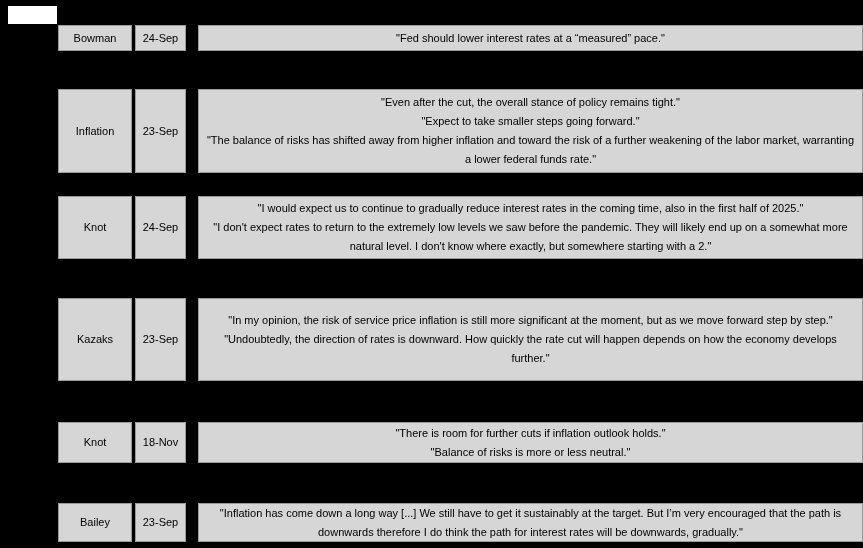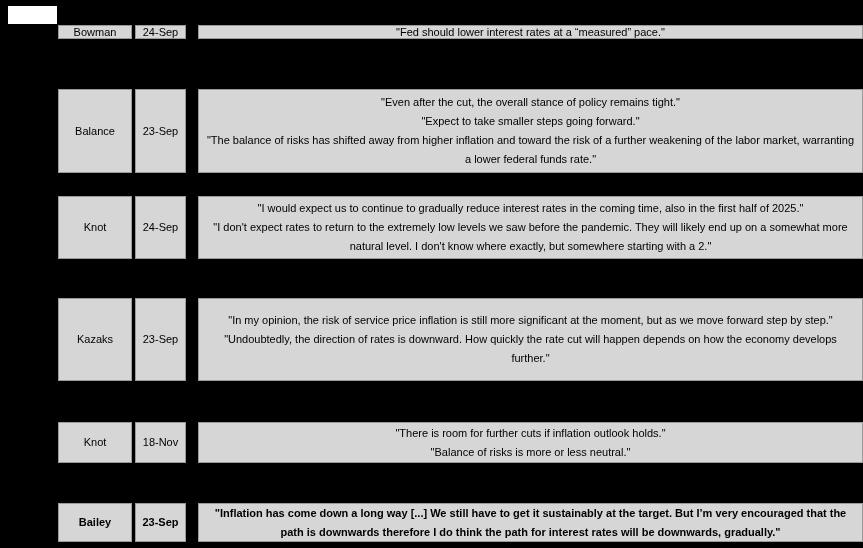--- a/index.html
+++ b/index.html
@@ -40,43 +40,43 @@
     text-align: center;
     font-size: 11px;
     line-height: 19px;
     border: 1px solid #9a9a9a;
   }
   .cell.speaker { width: 74px; flex: none; margin-right: 3px; }
   .cell.date    { width: 51px; flex: none; margin-right: 12px; }
   .cell.quote   { flex: 1; padding: 0 5px; }
   .qline { width: 100%; }
 
-  .row-0 { top: 25px;  height: 14px; }
+  .row-0 { top: 25px;  height: 26px; }
   .row-1 { top: 89px;  height: 84px; }
   .row-2 { top: 196px; height: 63px; }
   .row-3 { top: 298px; height: 83px; border-radius: 32px; }
   .row-4 { top: 422px; height: 41px; }
-  .row-5 { top: 503px; height: 39px; font-weight: bold; }
+  .row-5 { top: 503px; height: 39px; }
 </style>
 </head>
 <body>
 
 <div class="canvas">
   <div class="corner-box"></div>
 
   <section class="row row-0">
     <div class="cell speaker">Bowman</div>
     <div class="cell date">24-Sep</div>
     <div class="cell quote">
       <div class="qline">"Fed should lower interest rates at a “measured” pace."</div>
     </div>
   </section>
 
   <section class="row row-1">
-    <div class="cell speaker">Balance</div>
+    <div class="cell speaker">Inflation</div>
     <div class="cell date">23-Sep</div>
     <div class="cell quote">
       <div class="qline">"Even after the cut, the overall stance of policy remains tight."</div>
       <div class="qline">"Expect to take smaller steps going forward."</div>
       <div class="qline">"The balance of risks has shifted away from higher inflation and toward the risk of a further weakening of the labor market, warranting a lower federal funds rate."</div>
     </div>
   </section>
 
   <section class="row row-2">
     <div class="cell speaker">Knot</div>

